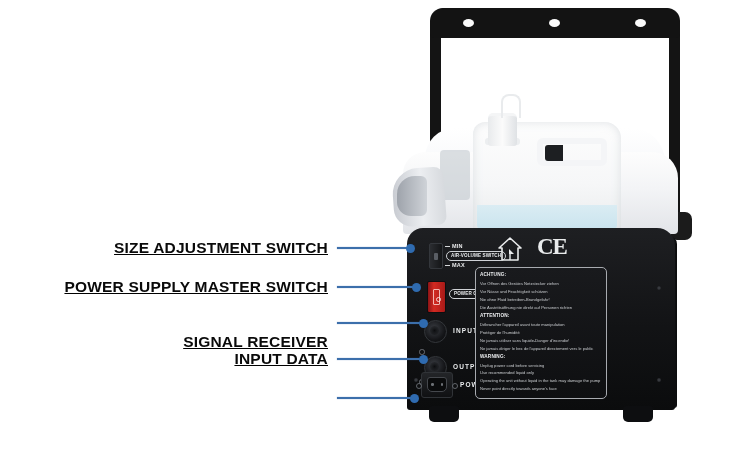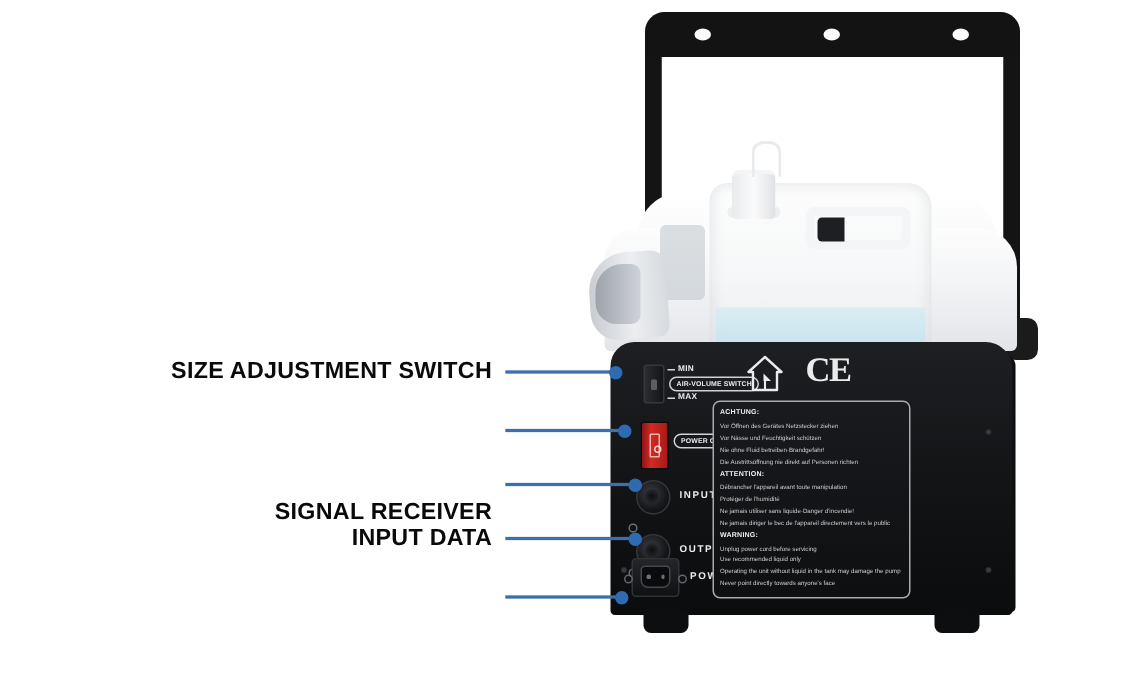--- a/index.html
+++ b/index.html
@@ -4,21 +4,21 @@
 <style>
   html,body{margin:0;padding:0;}
   body{
     width:750px;height:450px;background:#ffffff;
     font-family:"Liberation Sans", sans-serif;
     overflow:hidden;position:relative;
   }
   #stage{position:absolute;inset:0;width:750px;height:450px;}
 
   
-  .callout{position:absolute;display:flex;align-items:center;height:20px;}
+  .callout{position:absolute;display:flex;align-items:center;height:20px;text-decoration:underline;}
   .callout .lbl{
     font-weight:bold;color:#0a0a0a;font-size:15.5px;letter-spacing:.2px;
     white-space:nowrap;text-align:right;line-height:20px;
     font-family:"Liberation Sans", sans-serif;
   }
   .leader{
     height:2px;background:#3c6fab;flex:0 0 auto;margin-left:9px;
     box-shadow:0 0 0 .25px rgba(60,111,171,.35);
   }
   .dot{
@@ -277,20 +277,21 @@
     </div>
   </div>
 
   <div class="callout" id="c0" style="top: 238px; left: 0px; width: 415px; justify-content: flex-end;">
     <span class="lbl" style="margin-right: 0px;">SIZE ADJUSTMENT SWITCH</span>
     <span class="leader" style="width: 72px;"></span>
     <span class="dot"></span>
   </div>
 
   <div class="callout" id="c1" style="top: 277px; left: 0px; width: 421px; justify-content: flex-end;">
+    <span class="lbl" style="margin-right: 0px;">POWER SUPPLY MASTER SWITCH</span>
     <span class="leader" style="width: 78px;"></span>
     <span class="dot"></span>
   </div>
 
   <div class="callout" id="c2" style="top: 313px; left: 0px; width: 428px; justify-content: flex-end;">
     <span class="lbl" style="margin-right: 0px; margin-top: 37px;">SIGNAL RECEIVER</span>
     <span class="leader" style="width: 85px;"></span>
     <span class="dot"></span>
   </div>
 

